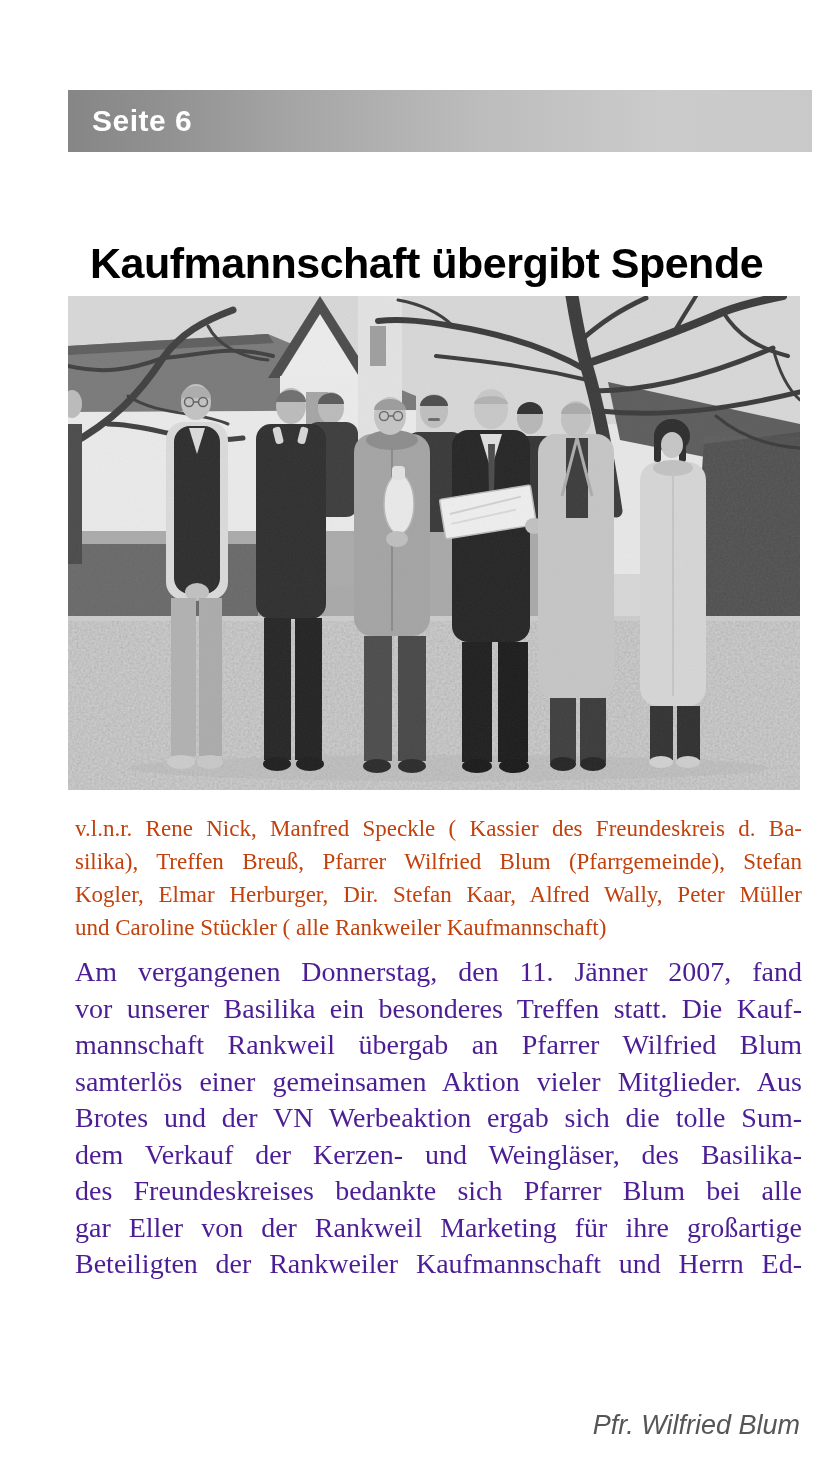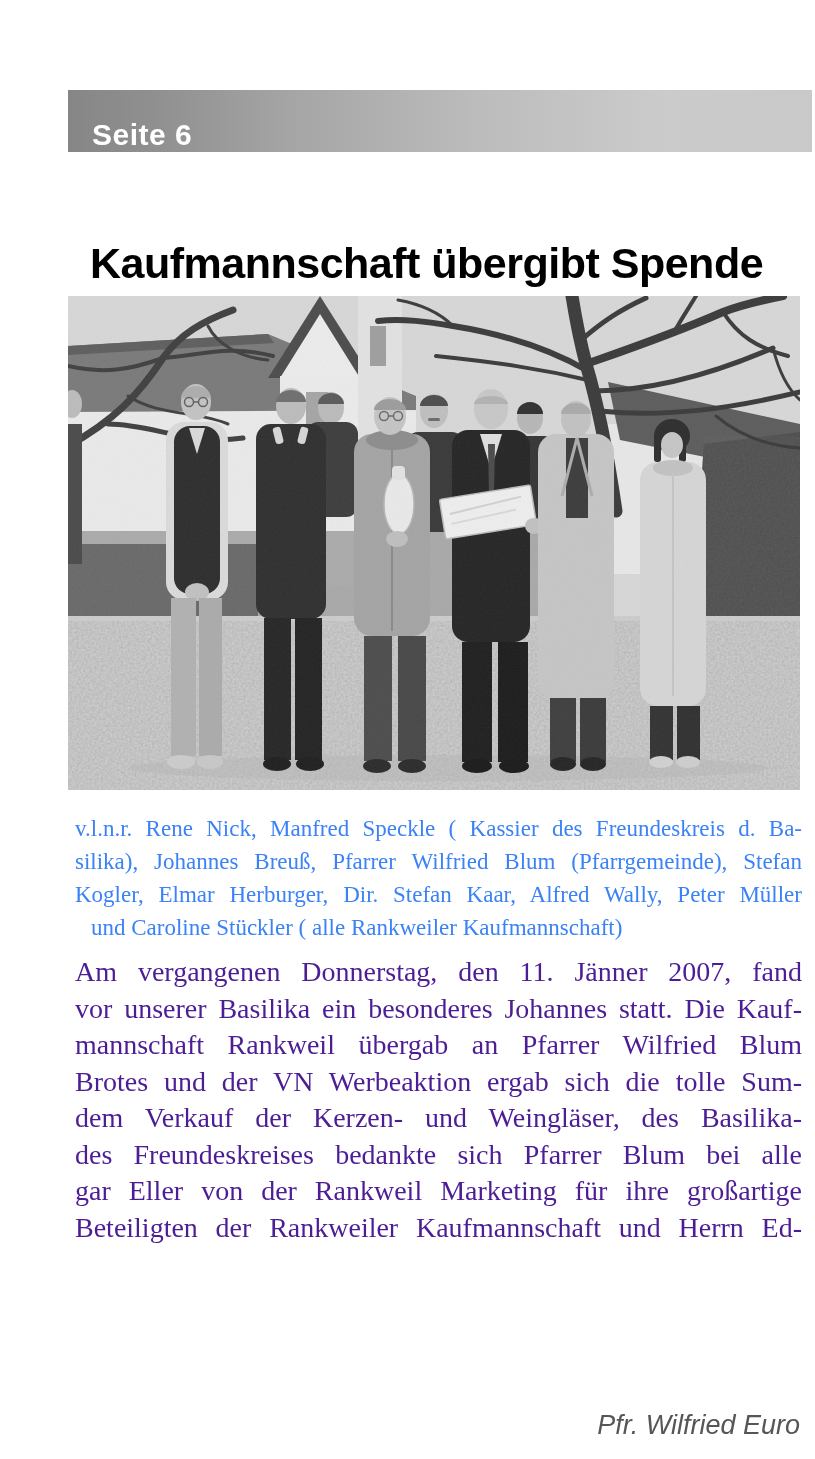--- a/index.html
+++ b/index.html
@@ -3,47 +3,47 @@
 <meta charset="utf-8">
 <style>
   html,body { margin:0; padding:0; background:#ffffff; }
   .page {
     position:relative; width:815px; height:1459px; background:#ffffff;
     font-family:"Liberation Serif", serif; overflow:hidden;
   }
   .header-bar {
     position:absolute; left:68px; top:90px; width:744px; height:62px;
     background:linear-gradient(90deg,#868686 0%,#909090 12%,#a5a5a5 30%,#bcbcbc 55%,#cbcbcb 80%,#c9c9c9 100%);
-    display:flex; align-items:flex-end;
+    display:flex; align-items:center;
   }
   .header-label {
     color:#ffffff; font-family:"Liberation Sans", sans-serif; font-weight:bold;
     font-size:30px; padding-left:24px; letter-spacing:0.5px;
   }
   .title {
     position:absolute; left:74px; top:221px; width:728px; margin:16px;
     font-family:"Liberation Sans", sans-serif; font-weight:700;
     font-size:43px; line-height:52px; letter-spacing:-0.5px; color:#000000;
     white-space:nowrap;
   }
   .photo {
     position:absolute; left:68px; top:296px; width:732px; height:494px;
     background:#d9d9d9;
   }
   .photo svg { display:block; width:100%; height:100%; }
   .caption {
     position:absolute; left:75px; top:812px; width:727px;
-    font-size:23px; line-height:33px; color:#3b82f6;
+    font-size:23px; line-height:33px; color:#c2410c;
   }
   .body-text {
     position:absolute; left:75px; top:954px; width:727px;
     font-size:28px; line-height:36.5px; color:#4c1d95;
   }
   .jline { text-align:justify; text-align-last:justify; text-justify:inter-word; }
-  .jline.last { text-align-last:left;margin-left:16px; }
+  .jline.last { text-align-last:left; }
   .byline {
     position:absolute; right:15px; top:1410px;
     font-family:"Liberation Sans", sans-serif; font-style:italic;
     font-size:27px; color:#565656;
   }
 </style>
 </head>
 <body>
 
 <div class="page">
@@ -217,31 +217,32 @@
       <rect x="609" y="410" width="23" height="54" fill="#2f2f2f"></rect>
       <ellipse cx="593" cy="466" rx="12" ry="6" fill="#d2d2d2"></ellipse>
       <ellipse cx="620" cy="466" rx="12" ry="6" fill="#cfcfcf"></ellipse>
 
       <rect width="732" height="494" filter="url(#grain)" opacity="0.18"></rect>
     </svg>
   </div>
 
   <div class="caption">
       <div class="jline fitline" style="">v.l.n.r. Rene Nick, Manfred Speckle ( Kassier des Freundeskreis d. Ba-</div>
-      <div class="jline fitline" style="">silika), Johannes Breuß,  Pfarrer Wilfried Blum (Pfarrgemeinde), Stefan</div>
+      <div class="jline fitline" style="">silika), Treffen Breuß,  Pfarrer Wilfried Blum (Pfarrgemeinde), Stefan</div>
       <div class="jline fitline" style="">Kogler, Elmar Herburger, Dir. Stefan Kaar, Alfred Wally, Peter Müller</div>
       <div class="jline fitline last" style="">und Caroline Stückler ( alle Rankweiler Kaufmannschaft)</div>
     </div>
 
   <div class="body-text">
       <div class="jline fitline" style="">Am vergangenen Donnerstag, den 11. Jänner 2007,  fand</div>
-      <div class="jline fitline" style="">vor unserer Basilika ein besonderes Johannes statt. Die Kauf-</div>
+      <div class="jline fitline" style="">vor unserer Basilika ein besonderes Treffen statt. Die Kauf-</div>
       <div class="jline fitline" style="">mannschaft Rankweil übergab an Pfarrer Wilfried Blum</div>
+      <div class="jline fitline" style="">samterlös einer gemeinsamen Aktion vieler Mitglieder. Aus</div>
       <div class="jline fitline" style="">Brotes und der VN Werbeaktion ergab sich die tolle Sum-</div>
       <div class="jline fitline" style="">dem Verkauf der Kerzen- und Weingläser, des Basilika-</div>
       <div class="jline fitline" style="">des Freundeskreises bedankte sich Pfarrer Blum bei alle</div>
       <div class="jline fitline" style="">gar Eller von der Rankweil Marketing für ihre großartige</div>
       <div class="jline fitline" style="">Beteiligten der Rankweiler Kaufmannschaft und Herrn Ed-</div>
     </div>
 
-  <div class="byline">Pfr. Wilfried Euro</div>
+  <div class="byline">Pfr. Wilfried Blum</div>
 
 </div>
 
 </body></html>

